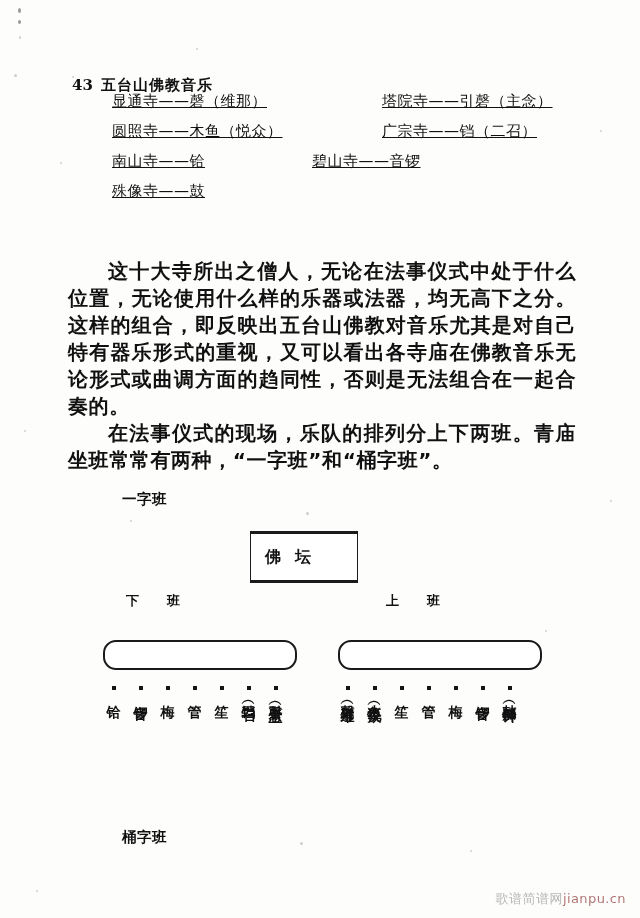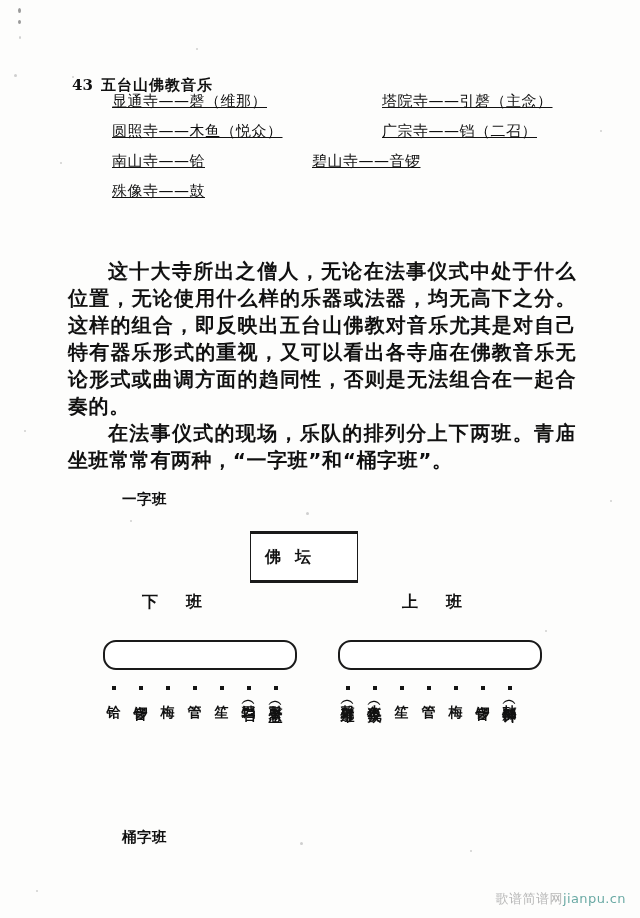--- a/index.html
+++ b/index.html
@@ -117,26 +117,25 @@
     font-size: 16px;
     font-weight: bold;
     letter-spacing: 14px;
     text-indent: 14px;
     font-family: "DejaVu Sans", sans-serif;
   }
 
   .ban-label {
     position: absolute;
     top: 592px;
-    font-size: 16px;
+    font-size: 13px;
     font-weight: bold;
     letter-spacing: 28px;
     font-family: "DejaVu Sans", sans-serif;
     white-space: nowrap;
-    margin-left: 16px;
   }
   #xia-ban { left: 126px; }
   #shang-ban { left: 386px; }
 
   
   .bench {
     position: absolute;
     top: 640px;
     height: 26px;
     border: 2px solid #1a1a1a;
@@ -189,21 +188,21 @@
     opacity: 0.62;
   }
   .wm-cn {
     font-size: 13px;
     color: #8d8d8d;
     letter-spacing: 0.5px;
     font-family: "DejaVu Sans", sans-serif;
   }
   .wm-url {
     font-size: 13px;
-    color: #0f766e;
+    color: #7f1d1d;
     letter-spacing: 0.4px;
     font-family: "DejaVu Sans", sans-serif;
   }
 </style>
 </head>
 <body>
 
 <div class="page">
 
   <div class="speck" style="left:18px;  top:8px;   width:3px; height:5px; background:#9a9a9a;"></div>

